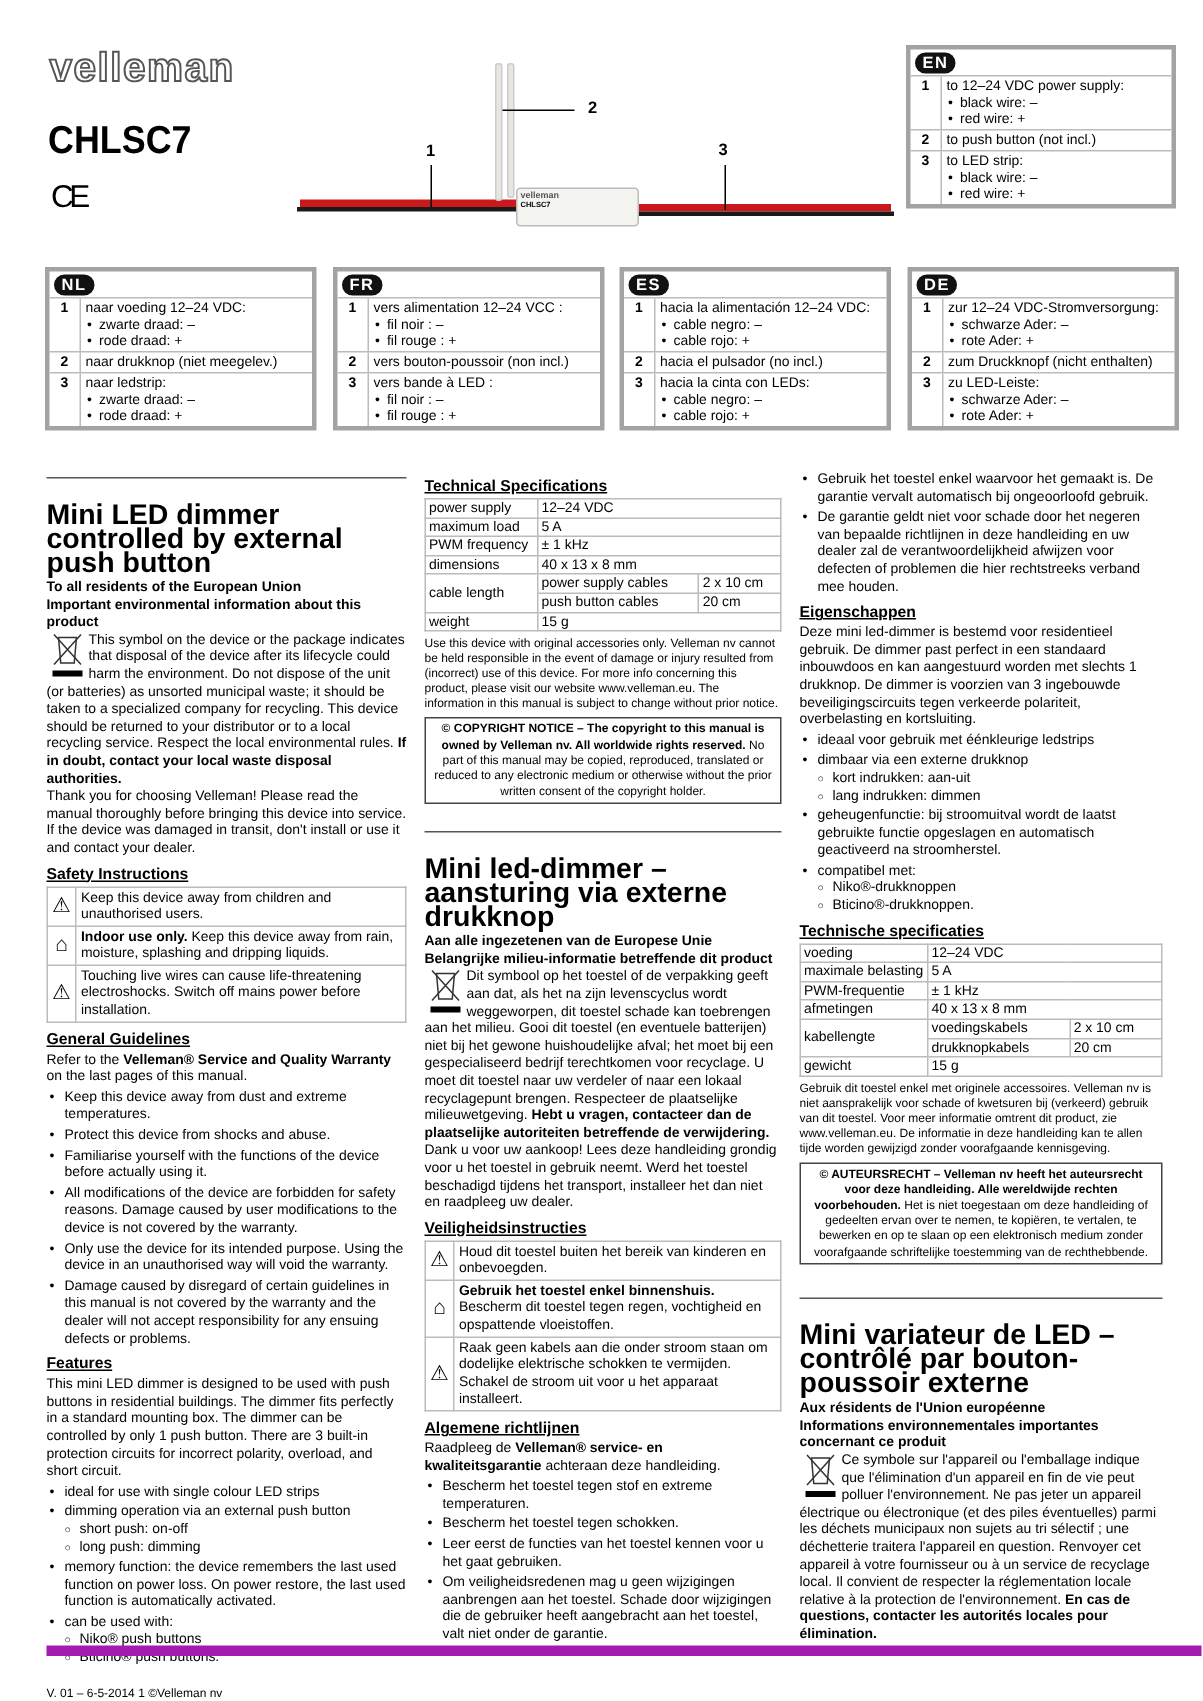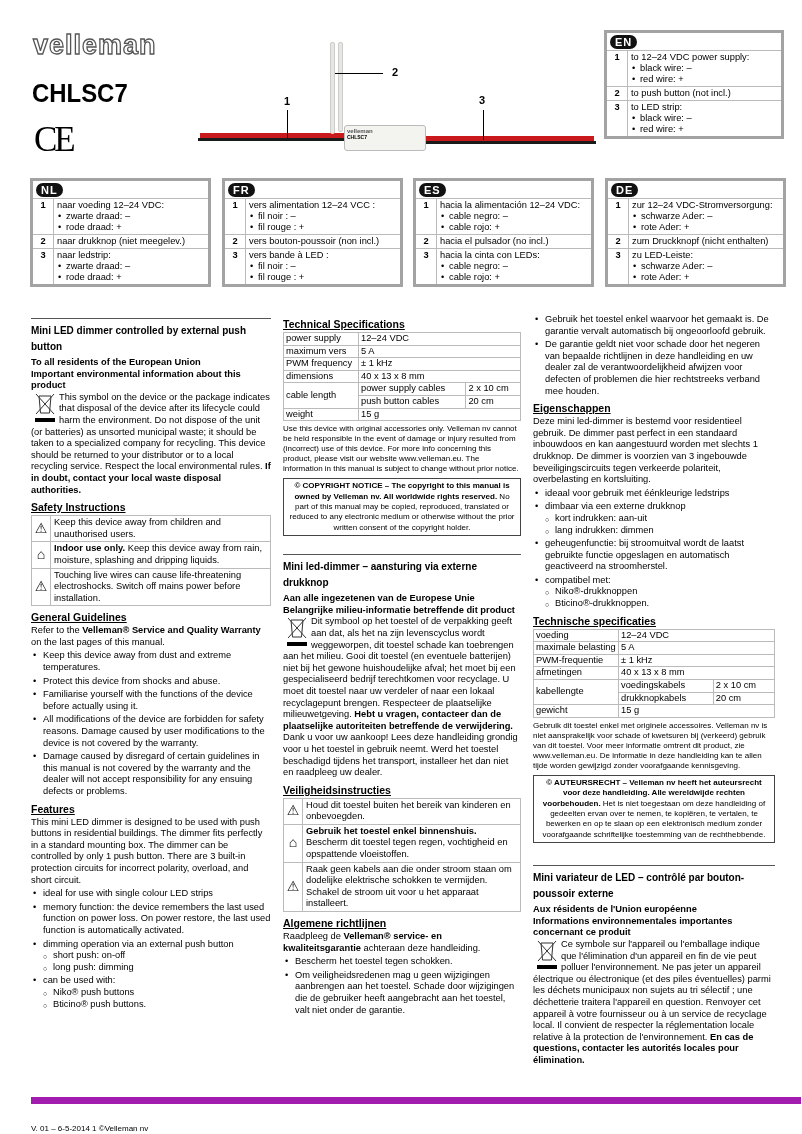--- a/index.html
+++ b/index.html
@@ -1,41 +1,41 @@
 <!DOCTYPE html>
 <html><head>
 <meta charset="utf-8">
 <style>
   html,body{margin:0;padding:0;background:#fff;}
   body{width:802px;height:1134px;position:relative;overflow:hidden;font-family:"Liberation Sans",sans-serif;color:#000;}
   .abs{position:absolute;}
   .logo{left:33px;top:30px;font-family:"Liberation Sans",sans-serif;font-size:27px;letter-spacing:1px;color:#fff;-webkit-text-stroke:1.3px #555;font-weight:bold;}
   .model{left:32px;top:78px;font-size:26px;font-weight:bold;transform:scaleX(0.92);transform-origin:left;}
-  .ce{left:34px;top:120px;font-size:35px;font-family:Liberation Serif, serif;letter-spacing:-3px;}
+  .ce{left:34px;top:120px;font-size:21px;font-family:Liberation Sans, sans-serif;letter-spacing:-3px;}
   
   .strip{position:absolute;height:5px;}
   .red{background:#c9191d;}
   .blk{background:#1a1a1a;}
   .callout{position:absolute;background:#000;}
   .cnum{position:absolute;font-size:11px;font-weight:bold;}
   
   .lang{position:absolute;width:175px;border:3px solid #a3a3a3;font-size:9.3px;line-height:11px;}
   .lang .hdr{border-bottom:1px solid #bbb;height:17px;position:relative;}
   .badge{position:absolute;left:3px;top:2px;background:#111;color:#fff;font-weight:bold;font-size:11px;border-radius:8px;padding:0 5px;height:14px;line-height:14px;letter-spacing:1px;}
   .lang .row{display:flex;border-bottom:1px solid #bbb;}
   .lang .row:last-child{border-bottom:none;}
   .lang .num{width:20px;border-right:1px solid #bbb;font-weight:bold;text-align:center;padding-top:1px;}
   .lang .txt{flex:1;padding:1px 3px;}
   .lang ul{margin:0;padding:0;list-style:none;}
   .lang li{padding-left:9px;position:relative;}
   .lang li:before{content:"•";position:absolute;left:1px;}
   
   .col{position:absolute;font-size:9.3px;line-height:11.6px;}
   .rule{border-top:1px solid #555;}
-  h1.sec{font-size:10px;font-weight:bold;margin:4px 0 2px 0;line-height:16px;}
+  h1.sec{font-size:19px;font-weight:bold;margin:17px 0 2px 0;line-height:16px;}
   h3{font-size:10.5px;font-weight:bold;margin:5px 0 1px 0;line-height:13px;text-decoration:underline;}
   .sub{font-weight:bold;font-size:9.3px;}
   p{margin:0;}
   .weee{float:left;width:22px;height:32px;margin:0 3px 0 3px;position:relative;}
   .bul{margin:2px 0 0 0;padding:0;list-style:none;}
   .bul > li{padding-left:12px;position:relative;margin-bottom:2px;}
   .bul > li:before{content:"•";position:absolute;left:2px;}
   .circ{list-style:none;padding:0;margin:0;}
   .circ li{padding-left:10px;position:relative;margin:0;}
   .circ li:before{content:"○";position:absolute;left:0;font-size:7px;top:1px;}
@@ -237,20 +237,21 @@
   <div>
     <div class="weee">
       <svg width="22" height="32" viewBox="0 0 22 32">
           <path d="M5 4h12l-1.5 17h-9z" fill="none" stroke="#333" stroke-width="1"></path>
           <path d="M2 2l18 20M20 2L2 22" stroke="#333" stroke-width="1"></path>
           <rect x="1" y="26" width="20" height="4" fill="#000"></rect>
         </svg>
     </div>
     <p><span>This symbol on the device or the package indicates that disposal of the device after its lifecycle could harm the environment. Do not dispose of the unit (or batteries) as unsorted municipal waste; it should be taken to a specialized company for recycling. This device should be returned to your distributor or to a local recycling service. Respect the local environmental rules.</span> <b>If in doubt, contact your local waste disposal authorities.</b></p>
   </div>
+  <p>Thank you for choosing Velleman! Please read the manual thoroughly before bringing this device into service. If the device was damaged in transit, don't install or use it and contact your dealer.</p>
   <h3>Safety Instructions</h3>
   <table class="safety">
     <tbody>
         <tr>
           <td class="ic">⚠</td>
           <td><b></b><span>Keep this device away from children and unauthorised users.</span></td>
         </tr>
     <tr>
           <td class="ic">⌂</td>
           <td><b>Indoor use only.</b><span> Keep this device away from rain, moisture, splashing and dripping liquids.</span></td>
@@ -261,50 +262,51 @@
         </tr>
   </tbody>
     </table>
   <h3>General Guidelines</h3>
   <p><span>Refer to the </span><b>Velleman® Service and Quality Warranty</b><span> on the last pages of this manual.</span></p>
   <ul class="bul">
     <li>Keep this device away from dust and extreme temperatures.</li>
     <li>Protect this device from shocks and abuse.</li>
     <li>Familiarise yourself with the functions of the device before actually using it.</li>
     <li>All modifications of the device are forbidden for safety reasons. Damage caused by user modifications to the device is not covered by the warranty.</li>
+    <li>Only use the device for its intended purpose. Using the device in an unauthorised way will void the warranty.</li>
     <li>Damage caused by disregard of certain guidelines in this manual is not covered by the warranty and the dealer will not accept responsibility for any ensuing defects or problems.</li>
   </ul>
   <h3>Features</h3>
   <p>This mini LED dimmer is designed to be used with push buttons in residential buildings. The dimmer fits perfectly in a standard mounting box. The dimmer can be controlled by only 1 push button. There are 3 built-in protection circuits for incorrect polarity, overload, and short circuit.</p>
   <ul class="bul">
     <li>ideal for use with single colour LED strips</li>
-    <li>memory function: the device remembers the last used function on power loss. On power restore, the last used function is automatically activated.</li>
     <li><span>dimming operation via an external push button</span>
       <ul class="circ">
           <li>short push: on-off</li>
           <li>long push: dimming</li>
         </ul></li>
+    <li>memory function: the device remembers the last used function on power loss. On power restore, the last used function is automatically activated.</li>
     <li><span>can be used with:</span>
       <ul class="circ">
           <li>Niko® push buttons</li>
           <li>Bticino® push buttons.</li>
         </ul></li>
   </ul>
 </div>
 
 <div class="col" style="left:283px;top:318px;width:238px;">
   <h3 style="margin-top:0;">Technical Specifications</h3>
   <table class="spec">
     <tbody>
         <tr>
           <td style="width:70px;">power supply</td>
           <td colspan="2">12–24 VDC</td>
         </tr>
     <tr>
-          <td>maximum vers</td>
+          <td>maximum load</td>
           <td colspan="2">5 A</td>
         </tr>
     <tr>
           <td>PWM frequency</td>
           <td colspan="2">± 1 kHz</td>
         </tr>
     <tr>
           <td>dimensions</td>
           <td colspan="2">40 x 13 x 8 mm</td>
         </tr>
@@ -354,21 +356,23 @@
         </tr>
     <tr>
           <td class="ic">⚠</td>
           <td><b></b><span>Raak geen kabels aan die onder stroom staan om dodelijke elektrische schokken te vermijden. Schakel de stroom uit voor u het apparaat installeert.</span></td>
         </tr>
   </tbody>
     </table>
   <h3>Algemene richtlijnen</h3>
   <p><span>Raadpleeg de </span><b>Velleman® service- en kwaliteitsgarantie</b><span> achteraan deze handleiding.</span></p>
   <ul class="bul">
+    <li>Bescherm het toestel tegen stof en extreme temperaturen.</li>
     <li>Bescherm het toestel tegen schokken.</li>
+    <li>Leer eerst de functies van het toestel kennen voor u het gaat gebruiken.</li>
     <li>Om veiligheidsredenen mag u geen wijzigingen aanbrengen aan het toestel. Schade door wijzigingen die de gebruiker heeft aangebracht aan het toestel, valt niet onder de garantie.</li>
   </ul>
 </div>
 
 <div class="col" style="left:533px;top:314px;width:242px;">
   <ul class="bul" style="margin-top:0;">
     <li>Gebruik het toestel enkel waarvoor het gemaakt is. De garantie vervalt automatisch bij ongeoorloofd gebruik.</li>
     <li>De garantie geldt niet voor schade door het negeren van bepaalde richtlijnen in deze handleiding en uw dealer zal de verantwoordelijkheid afwijzen voor defecten of problemen die hier rechtstreeks verband mee houden.</li>
   </ul>
   <h3>Eigenschappen</h3>

